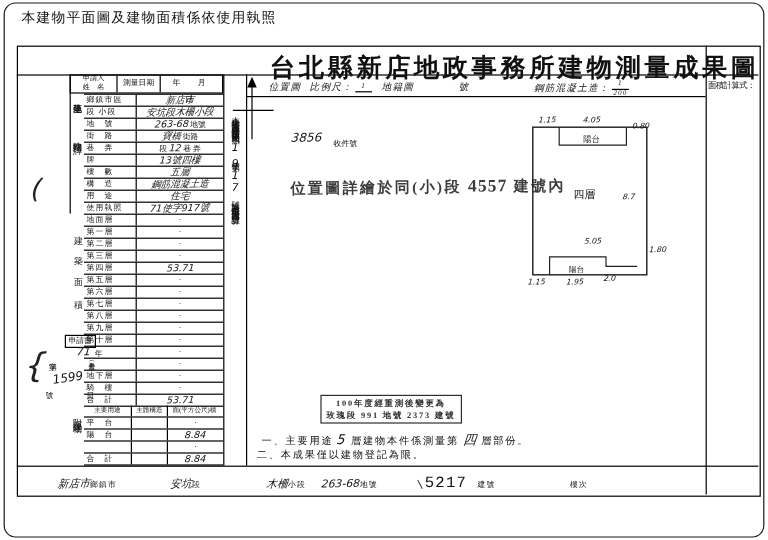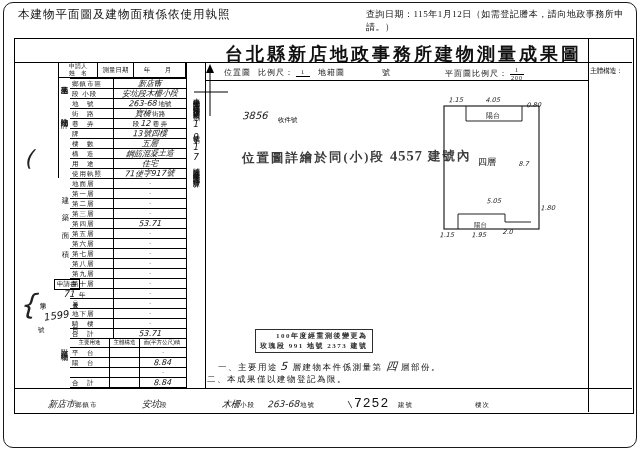--- a/index.html
+++ b/index.html
@@ -10,23 +10,23 @@
          border:1.5px solid #1a1a1a;border-radius:10px;}
   .formbox{position:absolute;left:14px;top:38px;width:618px;height:374px;border:1px solid #000;}
   .hl{position:absolute;height:1px;background:#000;}
   .vl{position:absolute;width:1px;background:#000;}
   .print{font-family:"Liberation Serif",serif;}
   .hand{font-family:"DejaVu Sans",sans-serif;font-style:italic;color:#161616;
         display:inline-block;transform:skewX(-6deg) rotate(-1deg);}
   .sys-title{left:18px;top:7px;font-size:11.5px;letter-spacing:1px;}
   .sys-sub{left:18px;top:23px;font-size:9.5px;letter-spacing:.5px;}
   .qdate{left:366px;top:8px;font-size:9px;letter-spacing:.5px;}
-  .doc-title{left:225px;top:42px;font-size:18px;font-weight:bold;letter-spacing:3px;}
+  .doc-title{left:225px;top:42px;font-size:21px;font-weight:bold;letter-spacing:3px;}
   .area-formula{left:590px;top:66px;font-size:7px;letter-spacing:-.5px;}
-  .hdr{font-size:8px;letter-spacing:1px;}
+  .hdr{font-size:8px;letter-spacing:1px;font-style:italic;}
   .frac{display:inline-flex;flex-direction:column;align-items:center;vertical-align:middle;
         font-size:6px;line-height:1.1;margin:0 2px;}
   .frac .den{border-top:1px solid #000;min-width:14px;text-align:center;}
   
   #main-rows{position:absolute;left:70px;top:78px;width:116px;border-top:1px solid #000;}
   .trow{display:flex;height:10px;box-sizing:border-box;border-bottom:1px solid #000;
         font-size:6.5px;line-height:9px;}
   .trow .lbl{width:44px;box-sizing:border-box;border-right:1px solid #000;padding-left:2px;
         letter-spacing:1px;overflow:hidden;white-space:nowrap;}
   .trow .val{flex:1;text-align:center;overflow:hidden;white-space:nowrap;}
@@ -50,22 +50,22 @@
         line-height:14px;font-size:6.5px;}
   .band .c3{flex:1;text-align:center;line-height:14px;letter-spacing:4px;font-size:6.5px;}
   
   #strip{position:absolute;left:188px;top:92px;height:300px;width:16px;
         writing-mode:vertical-rl;text-orientation:upright;font-size:7px;letter-spacing:1px;line-height:16px;}
   #strip .vhand{font-size:9px;font-family:"DejaVu Sans",sans-serif;font-style:italic;letter-spacing:0;}
   
   .loc-stamp{left:242px;top:148px;font-size:12.5px;font-weight:bold;letter-spacing:2px;
         color:#3c3c3c;transform:rotate(-.6deg);white-space:nowrap;}
   .loc-stamp .num{font-size:14.5px;letter-spacing:1px;}
-  .resurvey{left:255px;top:329px;border:1px solid #2e2e2e;color:#2e2e2e;font-size:7px;
-        font-weight:bold;letter-spacing:1.5px;text-align:right;line-height:1.45;padding:1px 4px;}
+  .resurvey{left:267px;top:329px;border:1px solid #2e2e2e;color:#2e2e2e;font-size:7px;
+        font-weight:bold;letter-spacing:1.5px;text-align:center;line-height:1.45;padding:1px 4px;}
   .note{font-size:8.5px;letter-spacing:1.5px;white-space:nowrap;}
   .note .hand{font-size:11px;margin:0 3px;}
   
   .bitem{position:absolute;top:393px;white-space:nowrap;}
   .bitem .hand{font-size:9px;}
   .bitem .plbl{font-size:6.5px;letter-spacing:1px;}
   .bitem .big{font-family:"Liberation Mono",monospace;font-size:13px;letter-spacing:1px;}
   
   .dim{position:absolute;font-size:6.5px;}
   .receipt-hand{left:243px;top:110px;font-size:10px;}
@@ -73,45 +73,44 @@
   .appl{font-size:6.5px;}
   .brace{color:#222;}
 </style>
 </head>
 <body>
 
 <div id="page">
   <div class="frame"></div>
 
   <div class="abs sys-title print">本建物平面圖及建物面積係依使用執照</div>
-  <div class="abs qdate print">查詢日期：115年1月12日（如需登記謄本，請向地政事務所申請。）</div>
 
   <div class="formbox"></div>
   <div class="hl" style="left:14px;top:62px;width:618px;"></div>
   <div class="hl" style="left:205px;top:80px;width:383px;"></div>
   <div class="hl" style="left:14px;top:388px;width:618px;"></div>
   <div class="vl" style="left:588px;top:38px;height:374px;"></div>
   <div class="vl" style="left:205px;top:62px;height:326px;"></div>
   <div class="vl" style="left:186px;top:62px;height:326px;"></div>
   <div class="vl" style="left:58px;top:62px;height:116px;"></div>
 
   <div class="abs doc-title print">台北縣新店地政事務所建物測量成果圖</div>
-  <div class="abs area-formula print">主體構造：</div>
+  <div class="abs area-formula print">面積計算式：</div>
 
   <div class="abs hdr print" style="left:224px;top:67px;">位置圖</div>
   <div class="abs hdr print" style="left:258px;top:67px;white-space:nowrap;">
     <span>比例尺：</span><span class="frac">
         <span>1</span>
         <span class="den"></span>
       </span>
   </div>
   <div class="abs hdr print" style="left:318px;top:67px;">地籍圖</div>
   <div class="abs hdr print" style="left:382px;top:67px;">號</div>
   <div class="abs hdr print" style="left:445px;top:67px;white-space:nowrap;">
-    <span>平面圖比例尺：</span><span class="frac">
+    <span>鋼筋混凝土造：</span><span class="frac">
         <span>1</span>
         <span class="den">200</span>
       </span>
   </div>
 
   <svg class="abs" style="left:192px;top:62px;" width="40" height="60">
     <line x1="18" y1="8" x2="18" y2="54" stroke="#000" stroke-width="1"></line>
     <polygon points="18,2 14,11 22,11" fill="#000"></polygon>
     <line x1="2" y1="30" x2="36" y2="30" stroke="#000" stroke-width="1"></line>
   </svg>
@@ -305,26 +304,26 @@
   <span class="dim hand" style="left:541px;top:204px;">1.80</span>
 
   <div class="abs resurvey print">
     <div>100年度經重測後變更為</div>
     <div>玫瑰段 991 地號 2373 建號</div>
   </div>
 
   <div class="abs note print" style="left:218px;top:359px;">
     <span>一、主要用途</span><span class="hand">5</span><span>層建物本件係測量第</span><span class="hand">四</span><span>層部份。</span>
   </div>
-  <div class="abs note print" style="left:207px;top:374px;">二、本成果僅以建物登記為限。</div>
+  <div class="abs note print" style="left:214px;top:374px;">二、本成果僅以建物登記為限。</div>
 
   <div id="bottom-row">
       <div class="bitem" style="left: 48px;"><span class="hand">新店市 </span><span class="plbl print">鄉鎮市</span></div>
       <div class="bitem" style="left: 142px;"><span class="hand">安坑 </span><span class="plbl print">段</span></div>
       <div class="bitem" style="left: 222px;"><span class="hand">木柵 </span><span class="plbl print">小段</span></div>
       <div class="bitem" style="left: 268px;"><span class="hand">263-68 </span><span class="plbl print">地號</span></div>
-      <div class="bitem" style="left: 345px;"><span class="hand">＼</span><span class="big">7252 </span><span class="plbl print">建號</span></div>
+      <div class="bitem" style="left: 345px;"><span class="hand">＼</span><span class="big">5217 </span><span class="plbl print">建號</span></div>
       <div class="bitem" style="left: 475px;"><span class="plbl print">樓次</span></div>
     </div>
 
   <span class="abs hand brace" style="left:26px;top:146px;font-size:22px;">(</span>
   <span class="abs hand brace" style="left:21px;top:288px;font-size:28px;">{</span>
 </div>
 
 </body></html>

